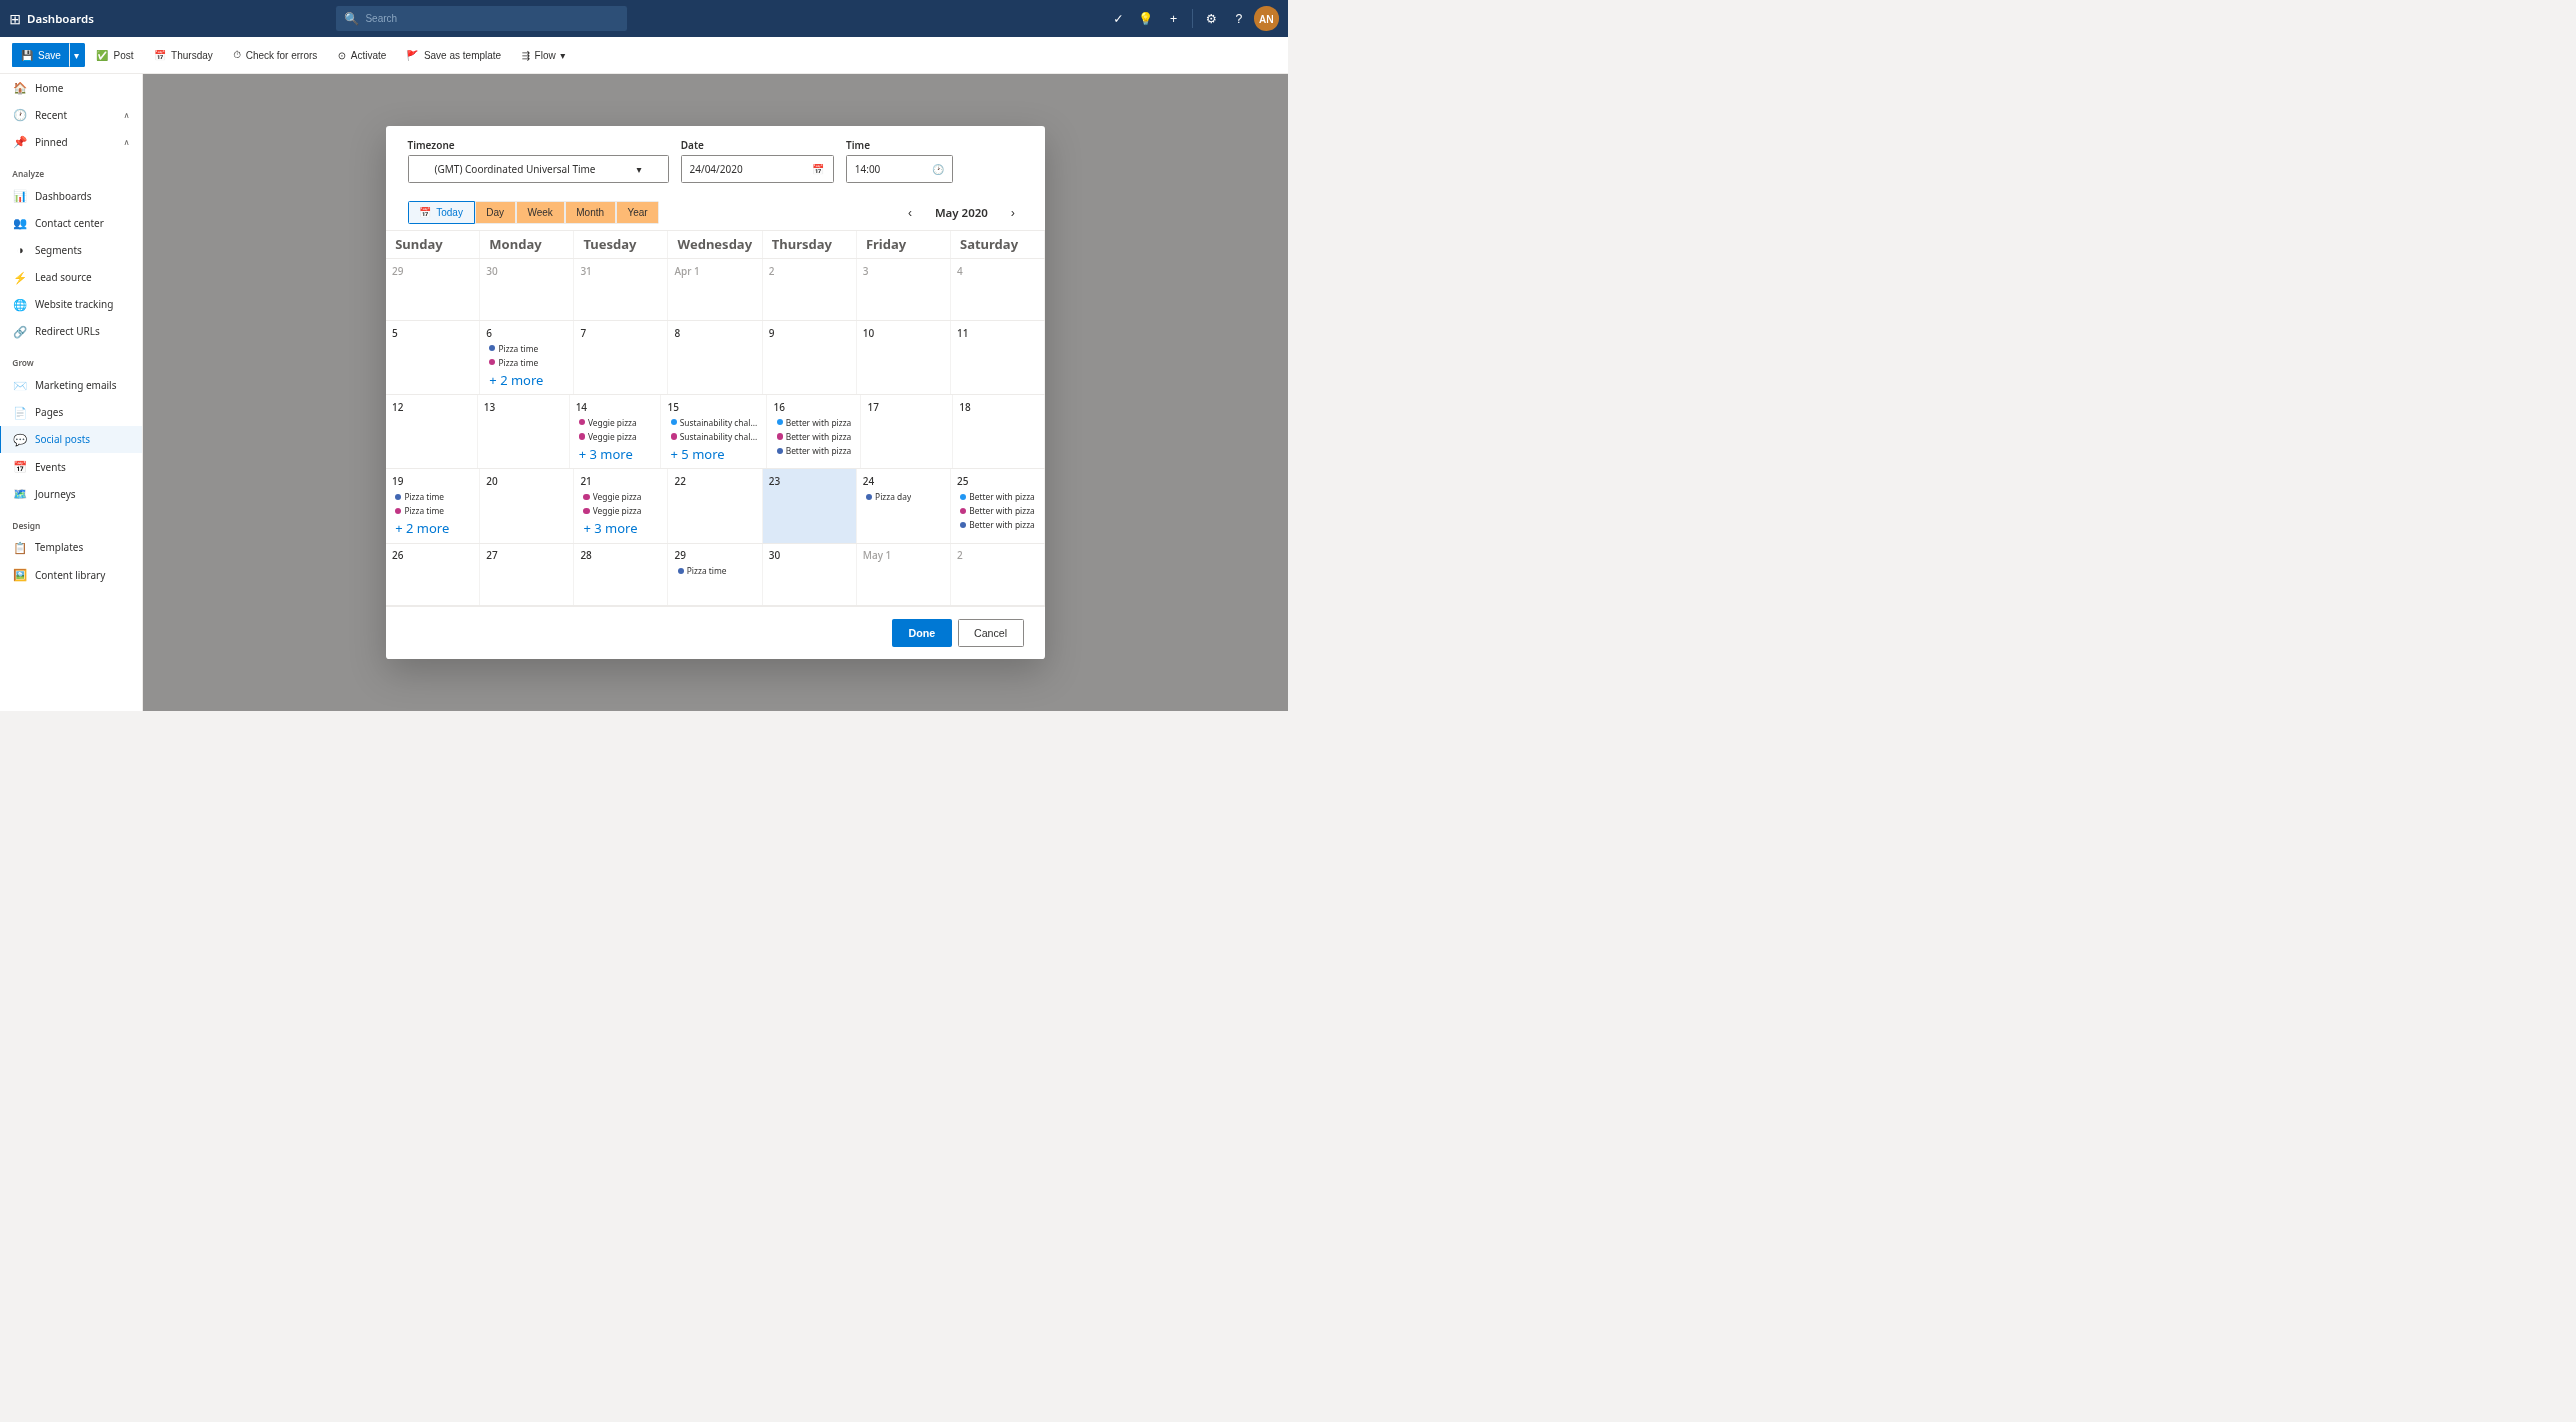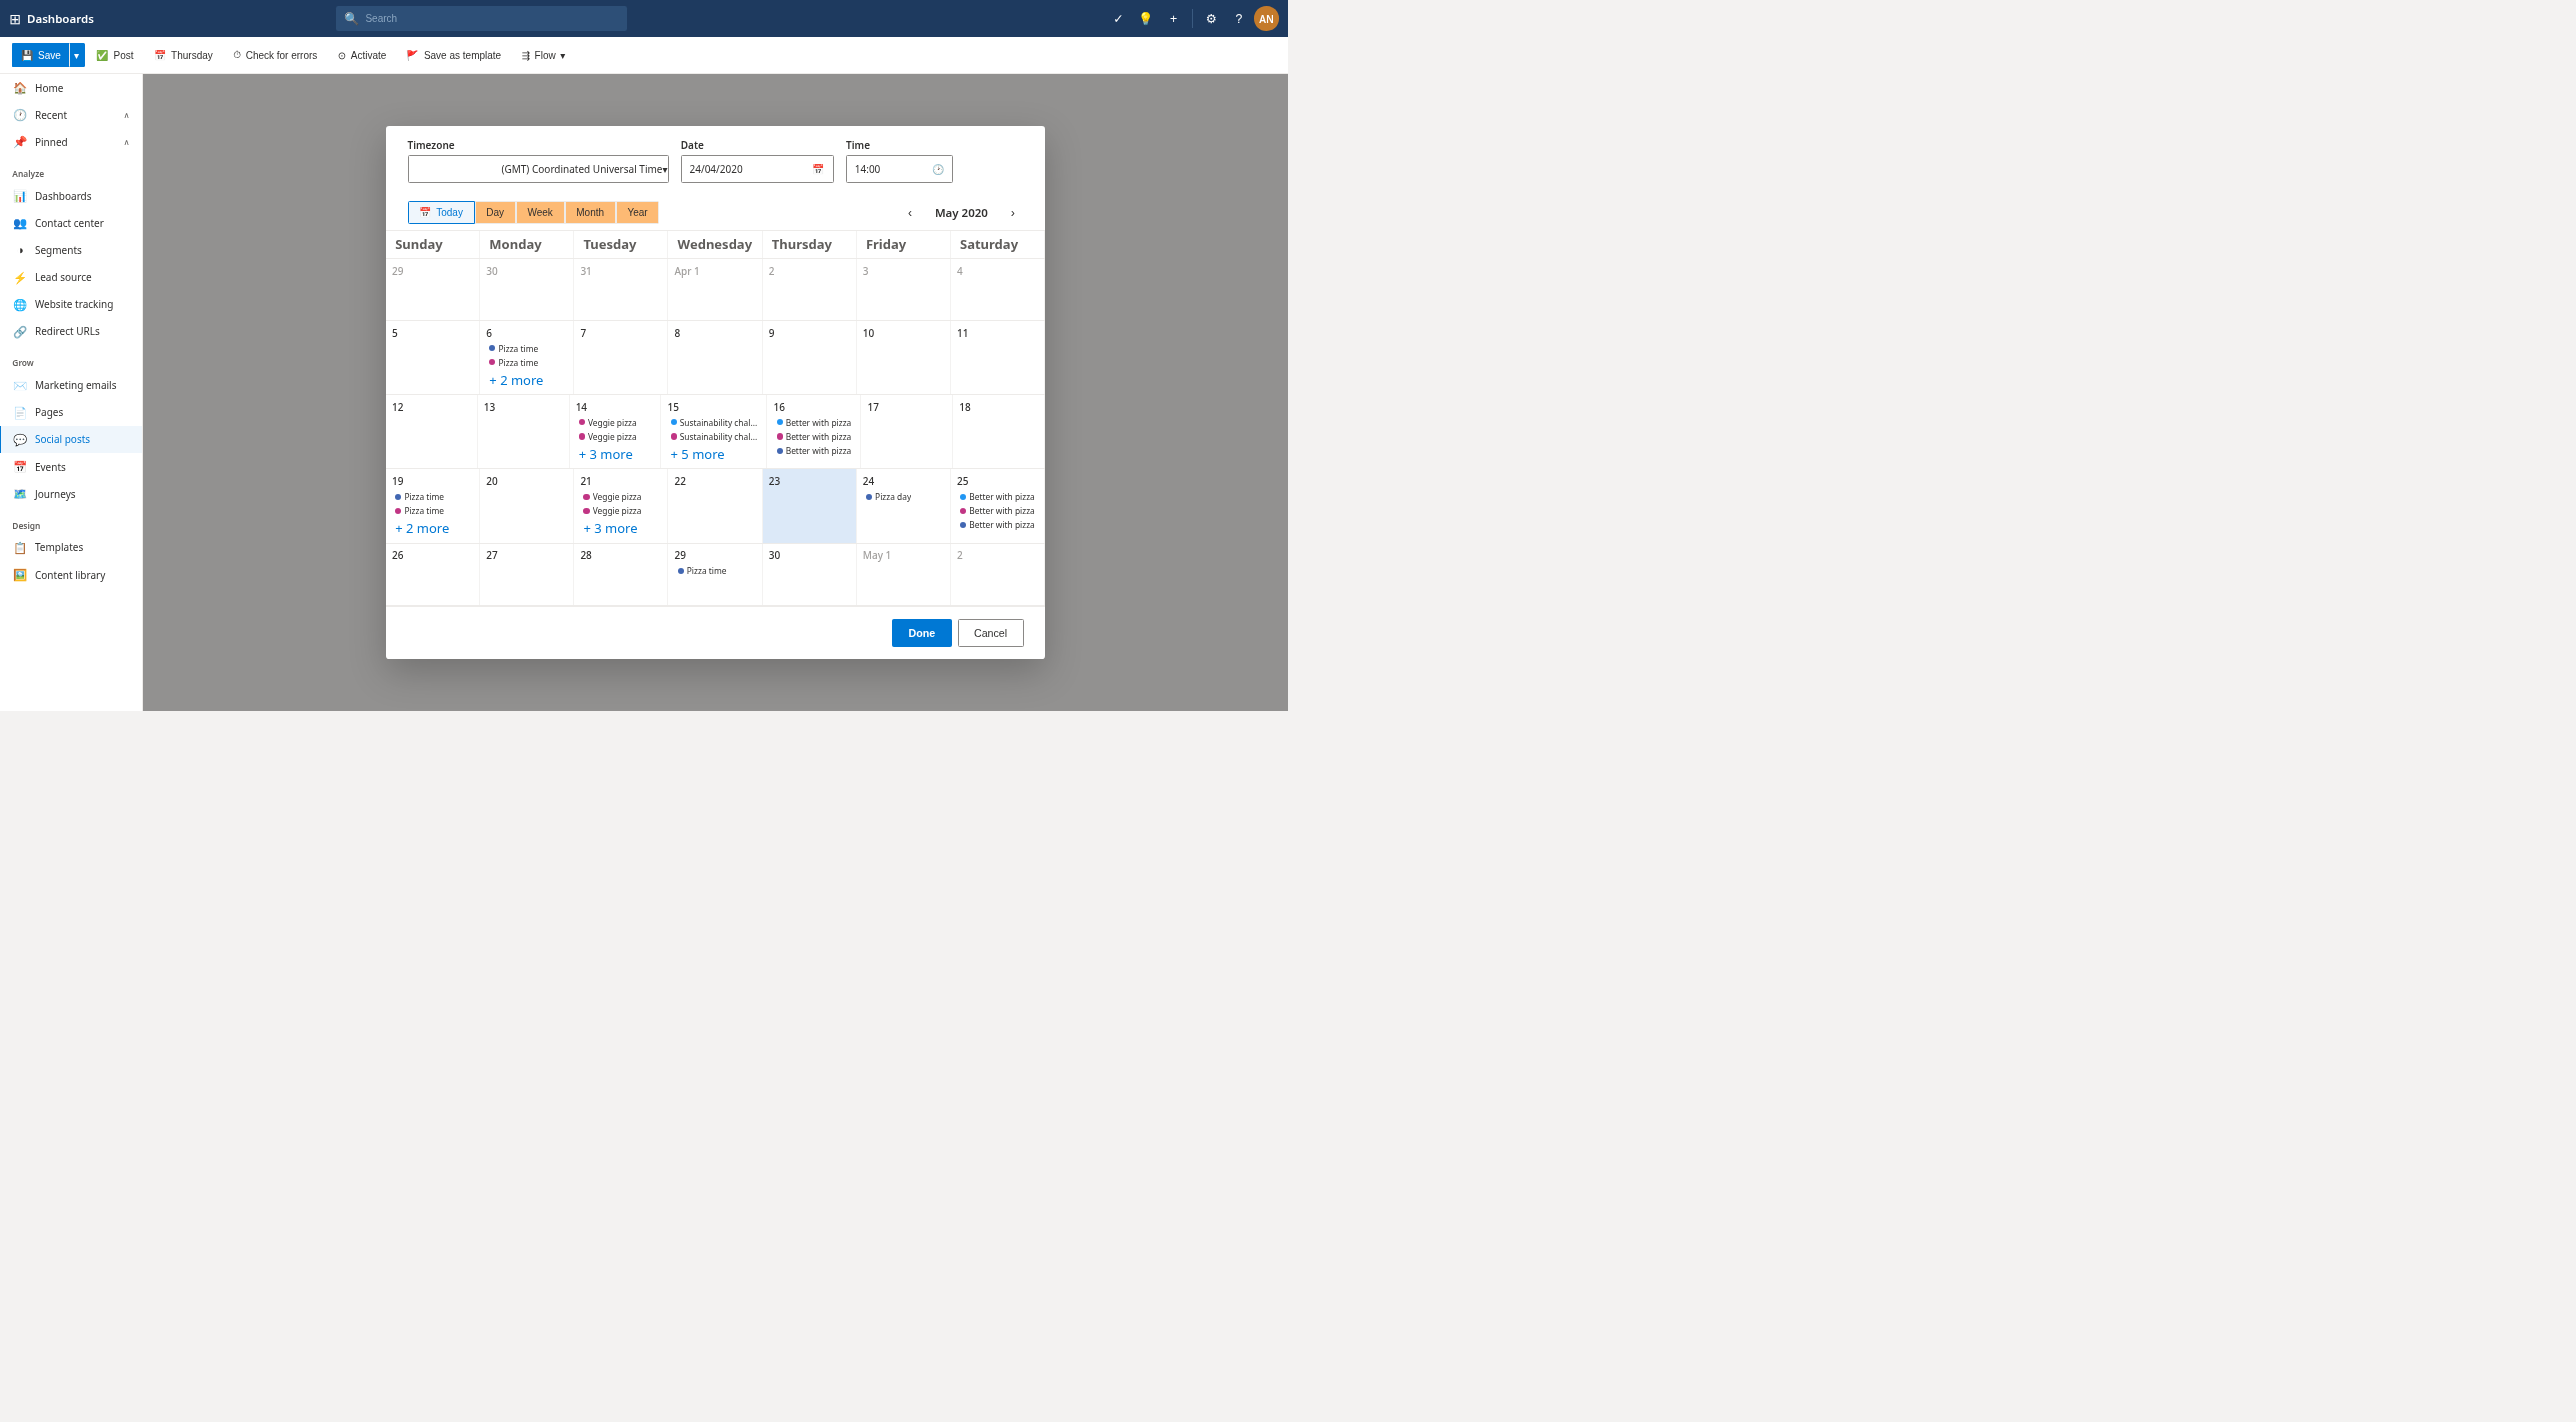--- a/index.html
+++ b/index.html
@@ -92,22 +92,22 @@
       cursor: pointer; font-size: 14px; color: #605e5c; border-radius: 1.5px;
       display: flex; align-items: center; justify-content: center;
     }
 
     
     .modal-fields { padding: 12.3px 21.5px; display: flex; gap: 12.3px; align-items: flex-end; }
     .field-group { display: flex; flex-direction: column; gap: 3.1px; }
     .field-label { font-size: 10px; font-weight: 600; color: #323130; }
     .field-select {
       width: 261px; height: 28px; border: 0.8px solid #8a8886; border-radius: 1.5px;
-      padding: 0 0; font-size: 10px; color: #323130; background: white;
-      display: flex; align-items: center; justify-content: flex-end; cursor: pointer;
+      padding: 0 26px; font-size: 10px; color: #323130; background: white;
+      display: flex; align-items: center; justify-content: space-between; cursor: pointer;
     }
     .field-input {
       width: 153px; height: 28px; border: 0.8px solid #8a8886; border-radius: 1.5px;
       padding: 0 7.7px; font-size: 10px; color: #323130; background: white;
       display: flex; align-items: center; justify-content: space-between; cursor: pointer;
     }
     .field-input-time {
       width: 107px; height: 28px; border: 0.8px solid #8a8886; border-radius: 1.5px;
       padding: 0 7.7px; font-size: 10px; color: #323130; background: white;
       display: flex; align-items: center; justify-content: space-between;

